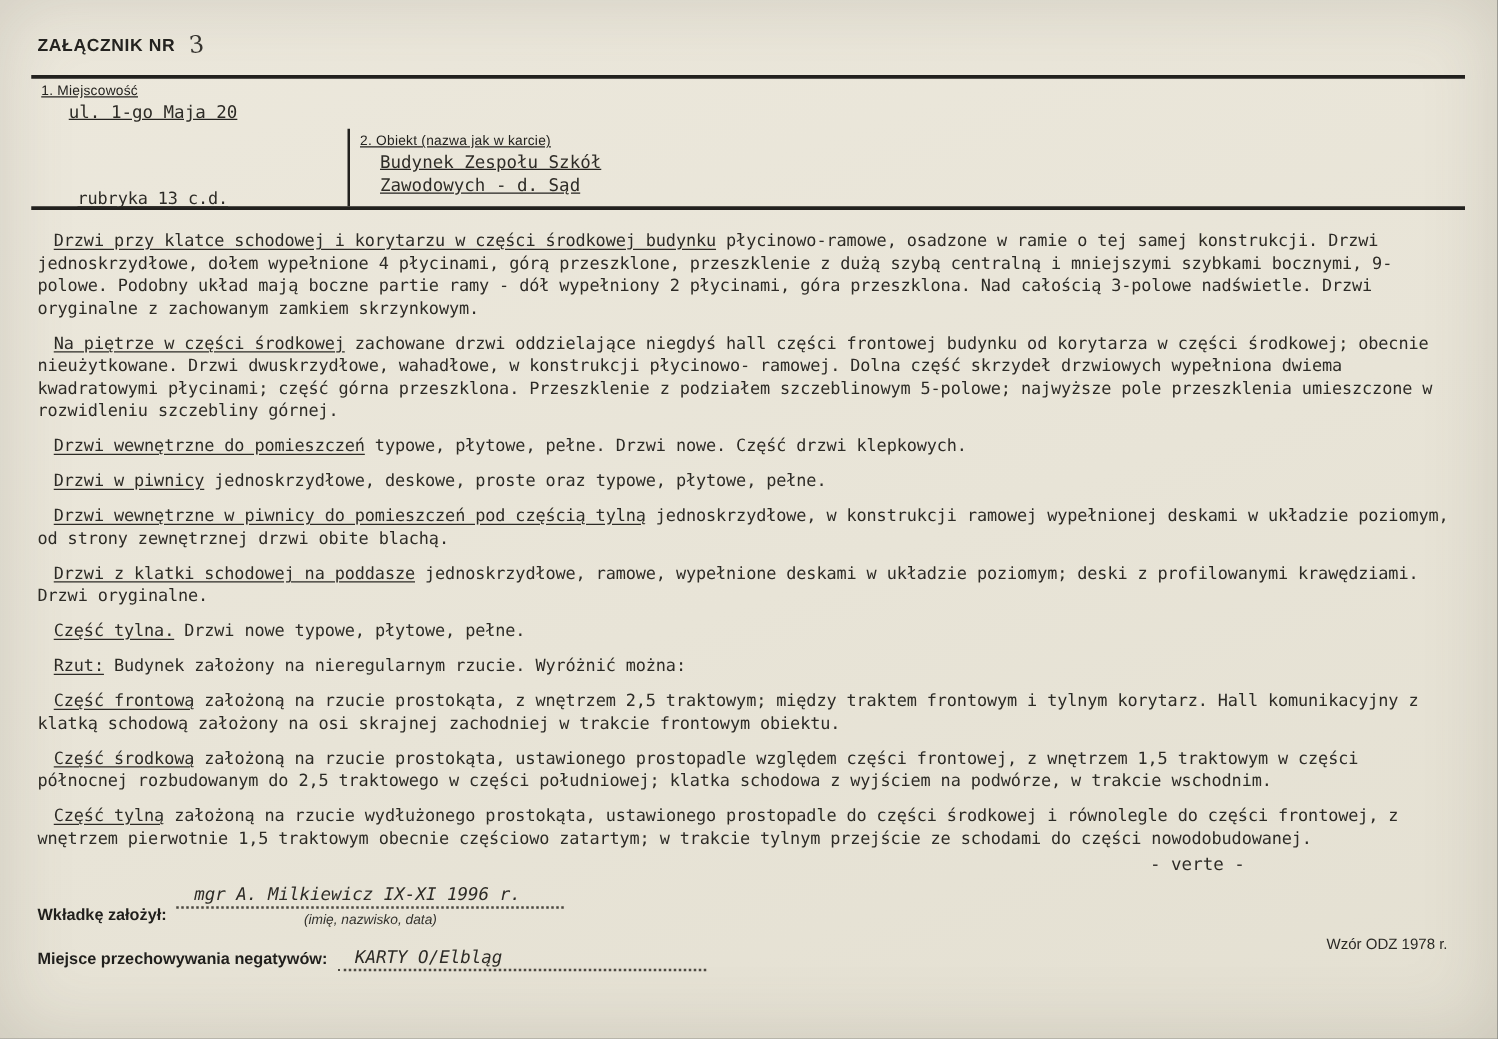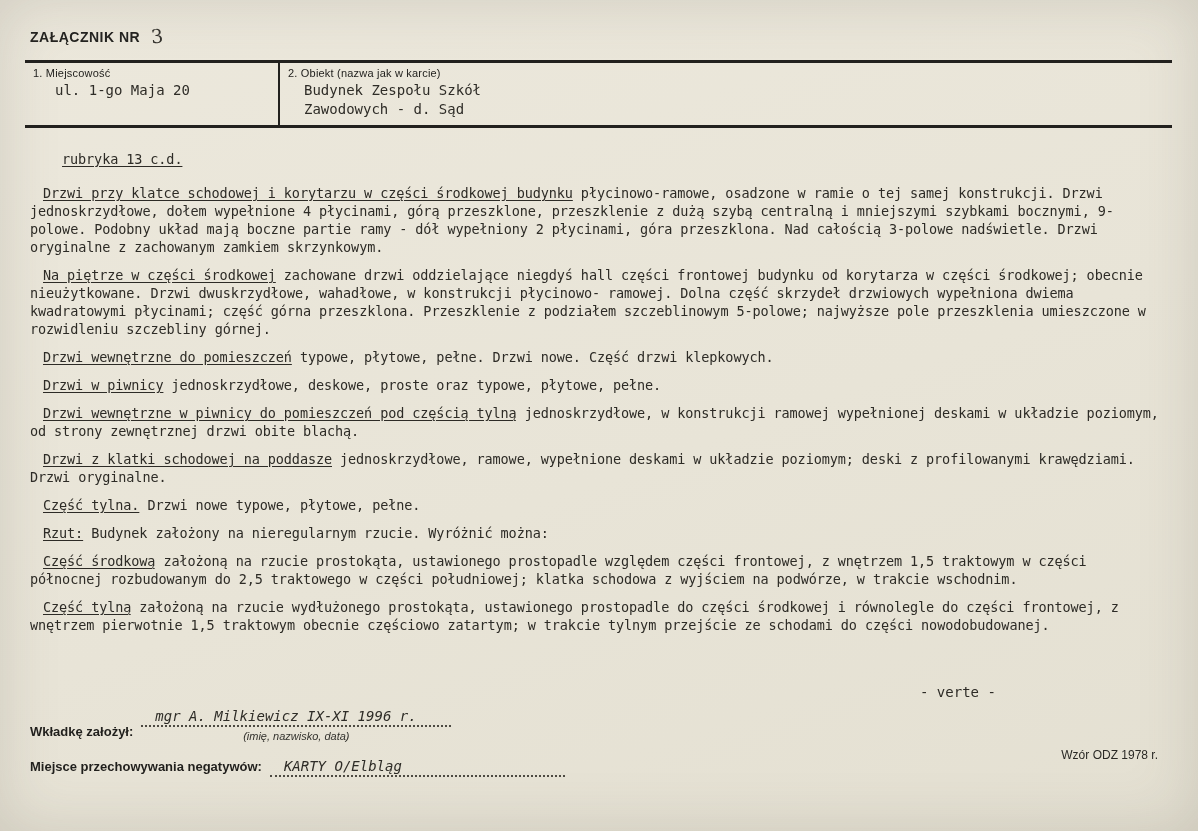--- a/index.html
+++ b/index.html
@@ -27,23 +27,23 @@
     font-size:19px;transform:rotate(-6deg) translateY(1px);margin-left:6px;color:#35332e;
   }
 
   
   .form-table{
     position:absolute;top:60px;left:25px;right:26px;
     display:flex;align-items:stretch;
     border-top:3px solid #22211e;border-bottom:3px solid #22211e;
     min-height:55px;
   }
-  .ft-col{padding:4px 8px 6px 8px;box-sizing:border-box;}
+  .ft-col{padding:4px 8px 6px 8px;box-sizing:border-box;text-decoration:underline;}
   .ft-col-1{width:253px;}
-  .ft-col-2{width:247px;border-left:2px solid #22211e;}
+  .ft-col-2{width:247px;border-left:2px solid #22211e;margin-top:40px;}
   .ft-col-3{flex:1;border-left:2px solid #22211e;}
   .ft-label{font-size:11px;color:#23221f;letter-spacing:.2px;margin-bottom:2px;}
   .ft-value{font-size:14px;line-height:19px;color:#2e2c27;}
   .ft-col-1 .ft-value{margin-left:22px;}
   .ft-col-2 .ft-value{margin-left:16px;}
   .ft-col-3 .ft-value{margin-left:46px;margin-top:4px;}
 
   
   .body-text{
     position:absolute;top:150px;left:30px;right:32px;
@@ -109,20 +109,21 @@
     <p><span class="u lead">Drzwi w piwnicy</span> <span class="rest">jednoskrzydłowe, deskowe, proste oraz typowe, płytowe, pełne.</span></p>
 
     <p><span class="u lead">Drzwi wewnętrzne w piwnicy do pomieszczeń pod częścią tylną</span> <span class="rest">jednoskrzydłowe, w konstrukcji ramowej wypełnionej deskami w układzie poziomym, od strony zewnętrznej drzwi obite blachą.</span></p>
 
     <p><span class="u lead">Drzwi z klatki schodowej na poddasze</span> <span class="rest">jednoskrzydłowe, ramowe, wypełnione deskami w układzie poziomym; deski z profilowanymi krawędziami. Drzwi oryginalne.</span></p>
 
     <p><span class="u lead">Część tylna.</span> <span class="rest">Drzwi nowe typowe, płytowe, pełne.</span></p>
 
     <p><span class="u lead">Rzut:</span> <span class="rest">Budynek założony na nieregularnym rzucie. Wyróżnić można:</span></p>
 
+    <p><span class="u lead">Część frontową</span> <span class="rest">założoną na rzucie prostokąta, z wnętrzem 2,5 traktowym; między traktem frontowym i tylnym korytarz. Hall komunikacyjny z klatką schodową założony na osi skrajnej zachodniej w trakcie frontowym obiektu.</span></p>
 
     <p><span class="u lead">Część środkową</span> <span class="rest">założoną na rzucie prostokąta, ustawionego prostopadle względem części frontowej, z wnętrzem 1,5 traktowym w części północnej rozbudowanym do 2,5 traktowego w części południowej; klatka schodowa z wyjściem na podwórze, w trakcie wschodnim.</span></p>
 
     <p><span class="u lead">Część tylną</span> <span class="rest">założoną na rzucie wydłużonego prostokąta, ustawionego prostopadle do części środkowej i równolegle do części frontowej, z wnętrzem pierwotnie 1,5 traktowym obecnie częściowo zatartym; w trakcie tylnym przejście ze schodami do części nowodobudowanej.</span></p>
   </div>
   </div>
 
   <div class="verte mono">-  verte  -</div>
 
   <div class="footer-row founder-row">

